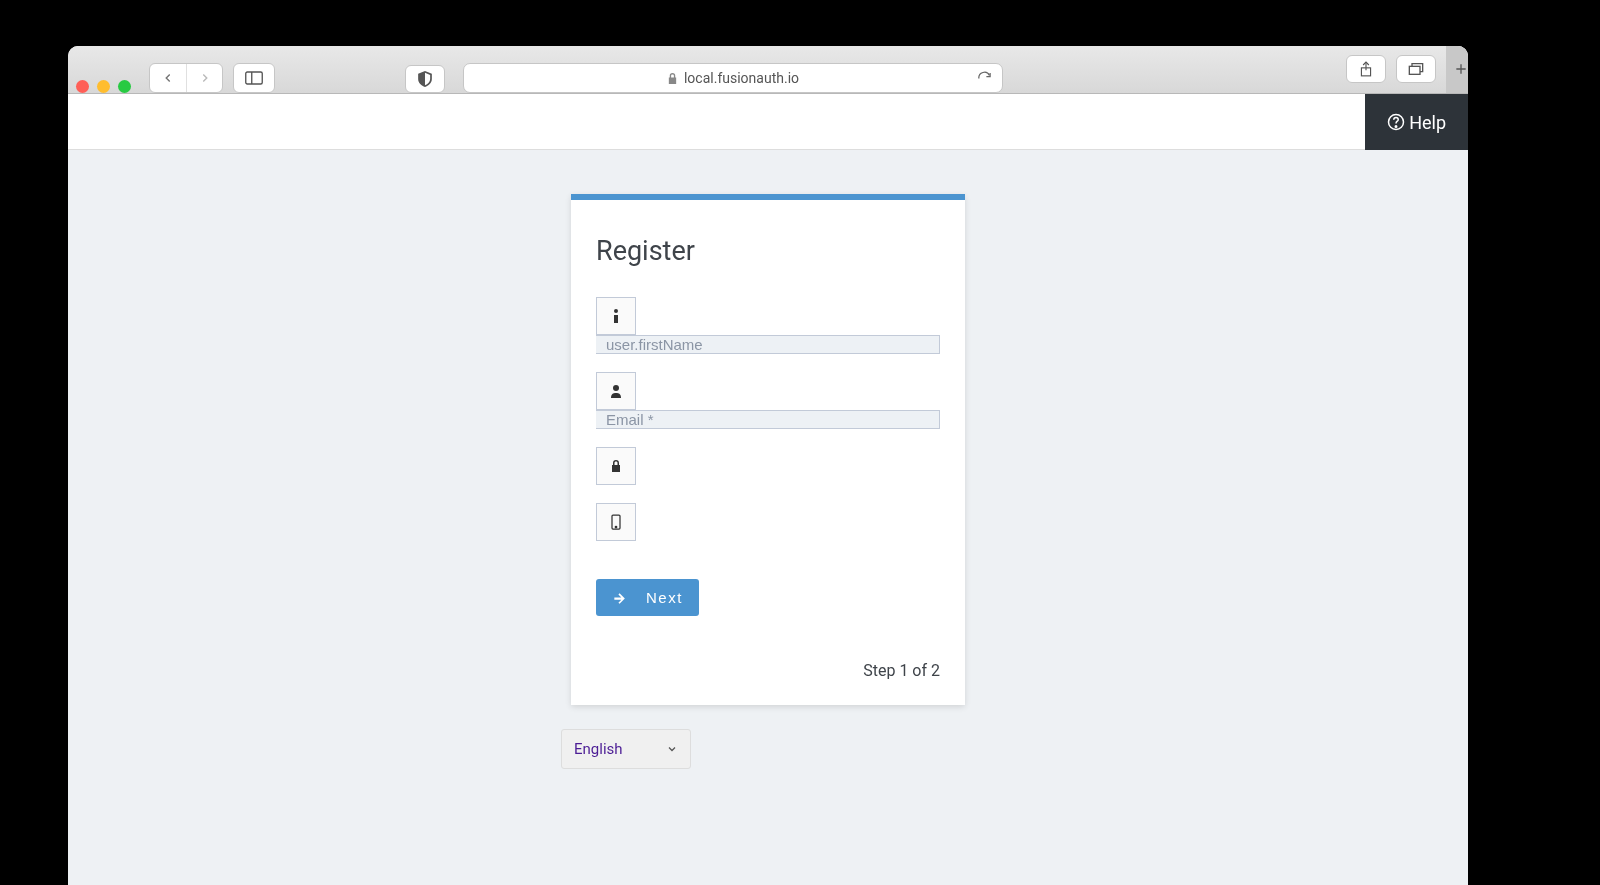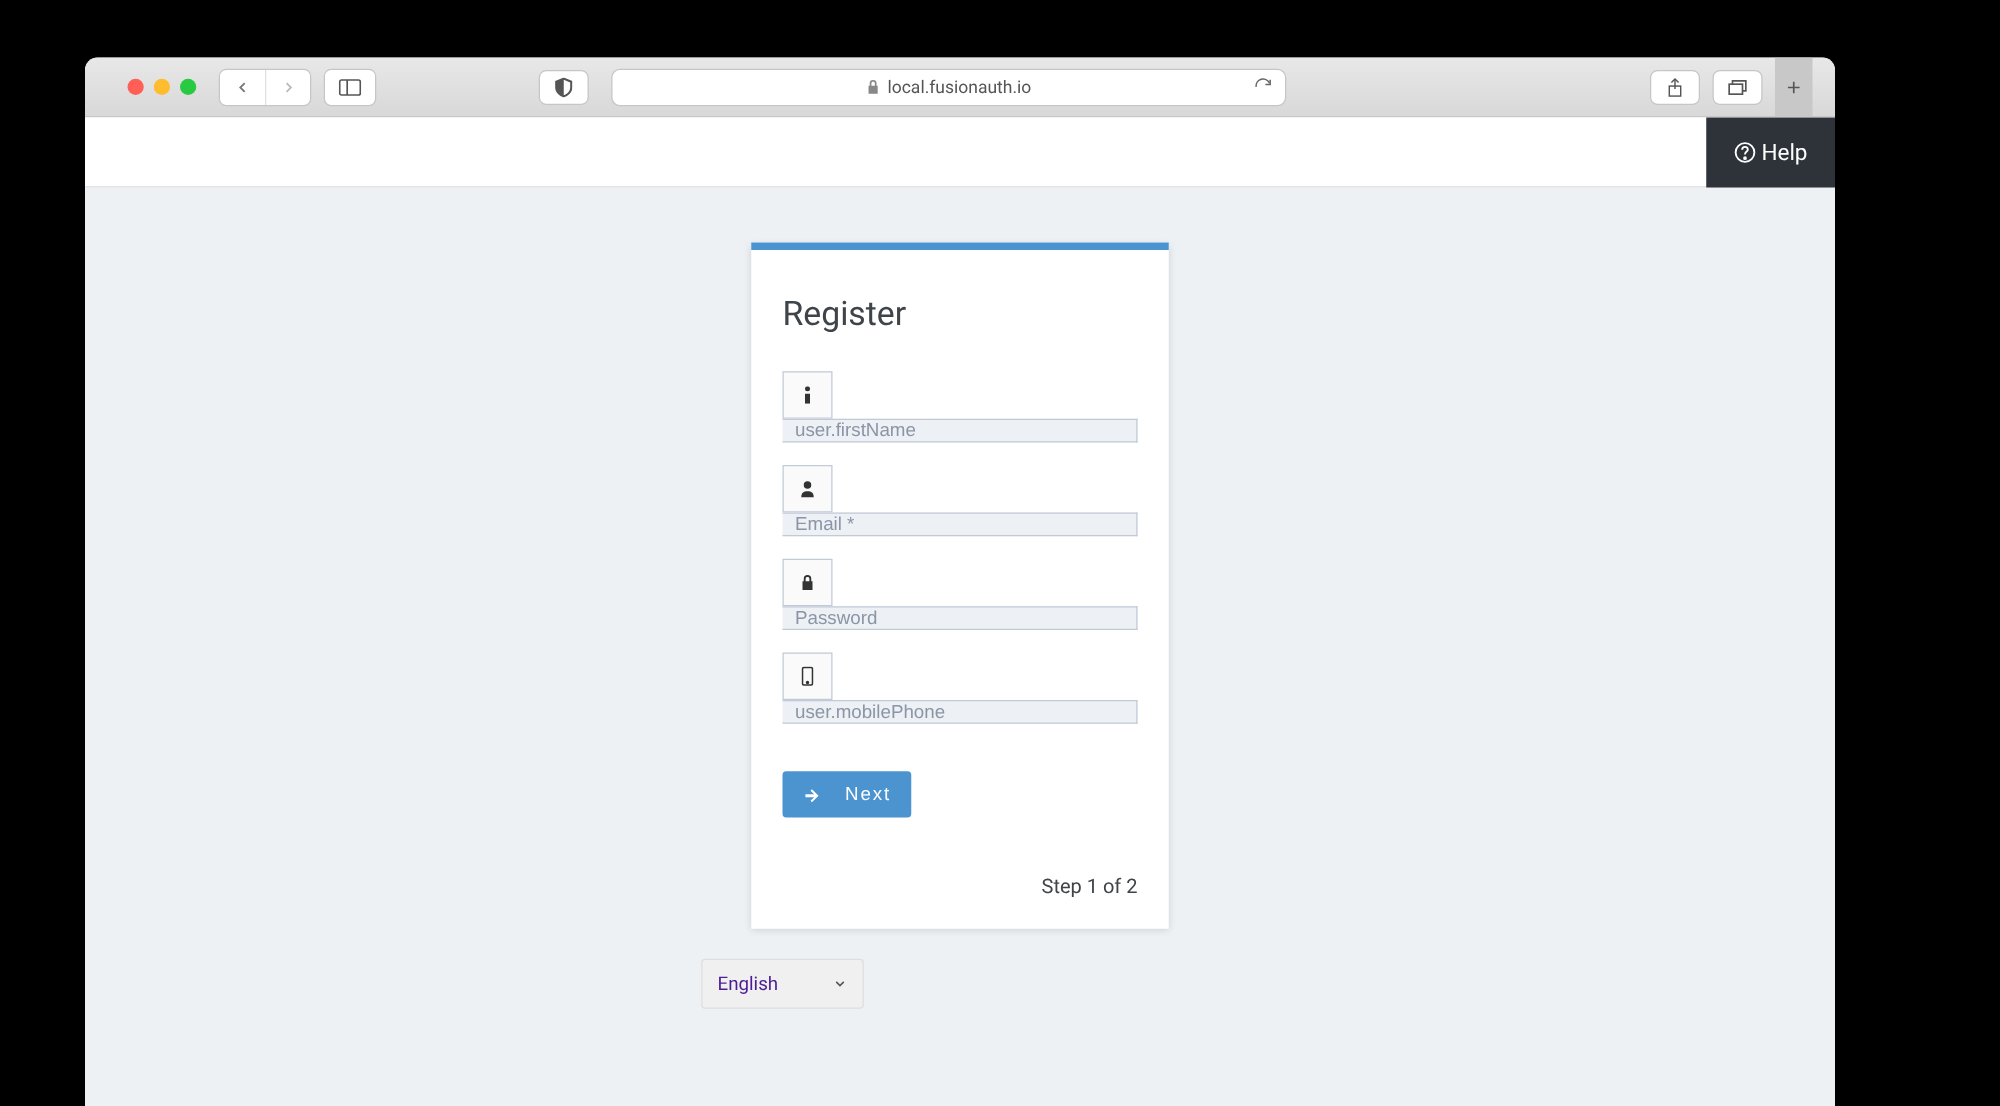--- a/index.html
+++ b/index.html
@@ -19,22 +19,22 @@
       background: #fff;
       border-radius: 10px 10px 0 0;
       overflow: hidden;
       box-shadow: 0 10px 40px rgba(0,0,0,0.5);
     }
     .browser-chrome {
       height: 48px;
       background: linear-gradient(#e8e8e8, #d8d8d8);
       border-bottom: 1px solid #b8b8b8;
       display: flex;
-      align-items: center;
-      padding: 0 28px;
+      align-items: flex-end;
+      padding: 0 2px;
       position: relative;
     }
     .traffic-lights {
       display: flex;
       gap: 8px;
       padding-left: 6px;
     }
     .tl {
       width: 13px;
       height: 13px;
@@ -162,21 +162,21 @@
       gap: 4px;
       cursor: pointer;
     }
     .main-area {
       display: flex;
       flex-direction: column;
       align-items: center;
       padding-top: 44px;
     }
     .card {
-      width: 334px;
+      width: 394px;
       background: #fff;
       border-top: 6px solid #4b94d0;
       box-shadow: 0 2px 6px rgba(0,0,0,0.12);
       padding: 35px 25px 25px;
     }
     .card-title {
       font-size: 27px;
       color: #3f444a;
       font-weight: 400;
       margin-bottom: 30px;
@@ -353,31 +353,29 @@
           </div>
           <input class="input-field" placeholder="Email *" style="">
         </div>
 
         <div class="input-row">
           <div class="input-addon">
             <svg width="12" height="14" viewBox="0 0 24 28" fill="#333">
                 <path d="M6 12 V8 C6 4 8 2 12 2 C16 2 18 4 18 8 V12 H20 V26 H4 V12 Z M9 12 H15 V8 C15 6 14 5 12 5 C10 5 9 6 9 8 Z"></path>
               </svg>
           </div>
-          <input type="password" class="input-field" placeholder="Password" style="">
         </div>
 
         <div class="input-row">
           <div class="input-addon">
             <svg width="10" height="16" viewBox="0 0 20 32" fill="none" stroke="#333" stroke-width="2.5">
                 <rect x="2" y="2" width="16" height="28" rx="2"></rect>
                 <circle cx="10" cy="26" r="1.5" fill="#333"></circle>
               </svg>
           </div>
-          <input class="input-field" placeholder="user.mobilePhone" style="">
         </div>
 
         <button class="next-btn">
           <svg width="14" height="14" viewBox="0 0 24 24" fill="currentColor">
               <path d="M4 11 H16 L11 6 L13 4 L22 13 L13 22 L11 20 L16 15 H4 Z"></path>
             </svg>
           <span>Next</span>
         </button>
 
         <div class="step-text">Step 1 of 2</div>

